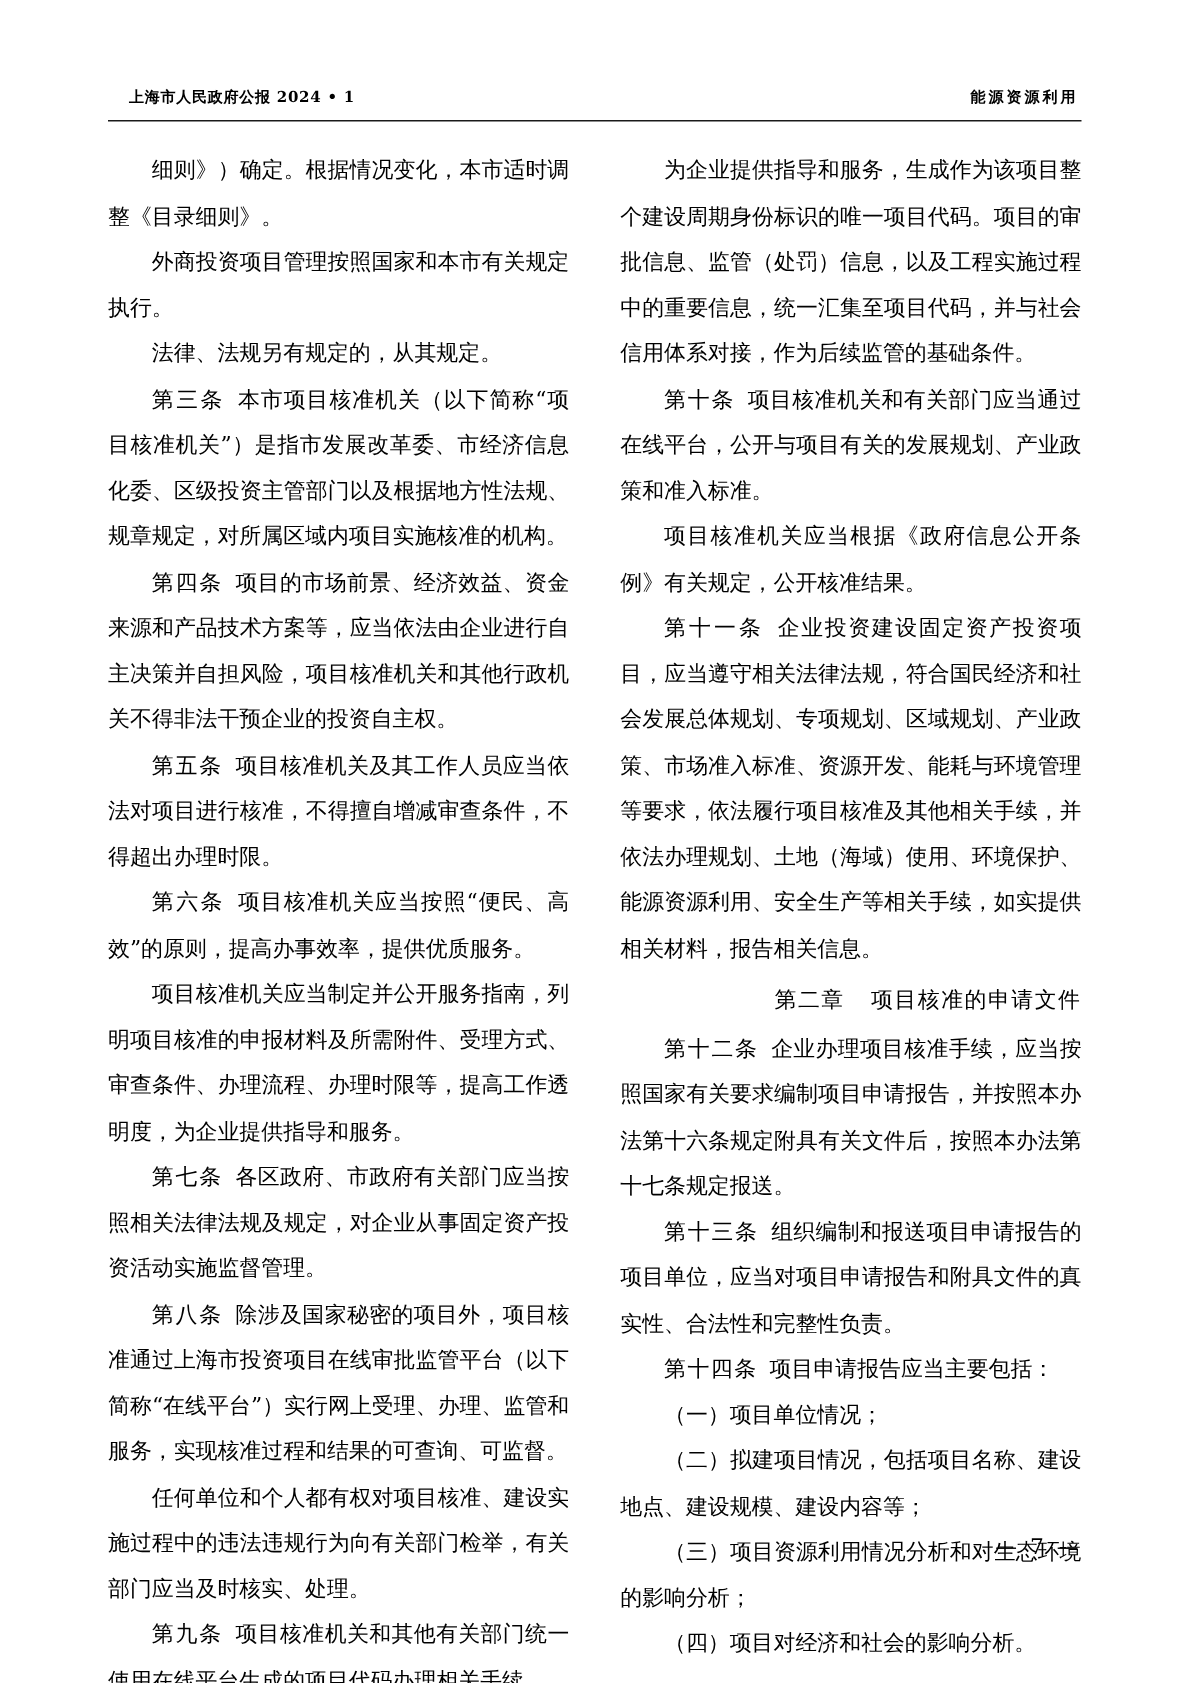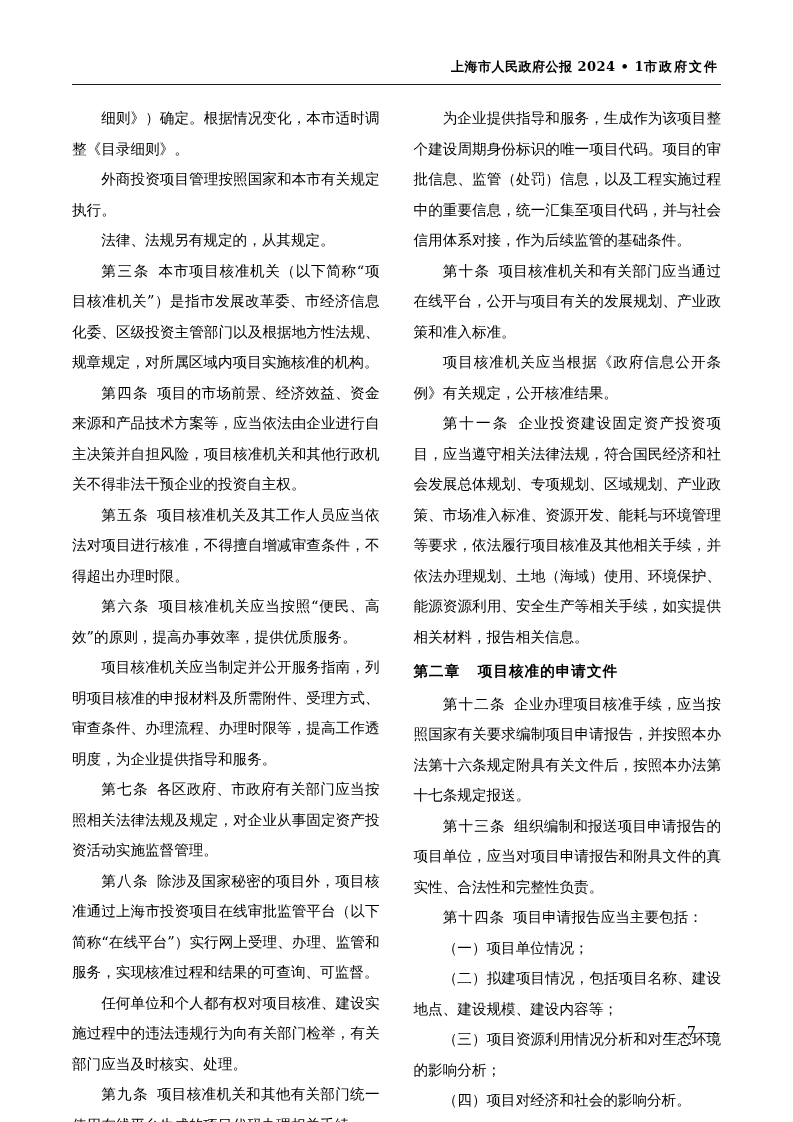--- a/index.html
+++ b/index.html
@@ -19,26 +19,27 @@
     position: absolute;
     left: 0; top: 0;
     width: 793px;
     height: 1122px;
     box-sizing: border-box;
     padding: 58px 72px 40px 72px;
   }
   
   .header {
     display: flex;
-    justify-content: flex-end;
+    justify-content: space-between;
     align-items: baseline;
-    font-size: 13px;
+    font-size: 10px;
     font-weight: bold;
     letter-spacing: 0.5px;
     padding: 0 2px 8px 2px;
+    margin-left: 12px;
   }
   .header .left {
     white-space: nowrap;
   }
   .header .right {
     white-space: nowrap;
     letter-spacing: 2px;
   }
   .rule {
     border-bottom: 1.1px solid #1a1a1a;
@@ -63,22 +64,22 @@
   }
   .art {
     font-weight: normal;
     letter-spacing: 1px;
   }
   .art-sp {
     display: inline-block;
     width: 0.55em;
   }
   .chapter {
-    text-align: left;
-    font-weight: bold;
+    text-align: right;
+    font-weight: normal;
     text-indent: 0;
     letter-spacing: 1px;
     margin: 4px 0 2px 0;
   }
   .chapter .gap {
     display: inline-block;
     width: 1.2em;
   }
   
   .footer {
@@ -89,21 +90,21 @@
     letter-spacing: 2px;
   }
 </style>
 </head>
 <body>
 
 <div class="page">
 
   <div class="header">
     <div class="left">上海市人民政府公报 2024 • 1</div>
-    <div class="right">市政府文件</div>
+    <div class="right">能源资源利用</div>
   </div>
   <div class="rule"></div>
 
   <div class="columns">
     <div class="col" id="col-left">
         <p>细则》）确定。根据情况变化，本市适时调整《目录细则》。</p>
         <p>外商投资项目管理按照国家和本市有关规定执行。</p>
         <p>法律、法规另有规定的，从其规定。</p>
         <p><span class="art">第三条</span><span class="art-sp"></span><span>本市项目核准机关（以下简称“项目核准机关”）是指市发展改革委、市经济信息化委、区级投资主管部门以及根据地方性法规、规章规定，对所属区域内项目实施核准的机构。</span></p>
         <p><span class="art">第四条</span><span class="art-sp"></span><span>项目的市场前景、经济效益、资金来源和产品技术方案等，应当依法由企业进行自主决策并自担风险，项目核准机关和其他行政机关不得非法干预企业的投资自主权。</span></p>

